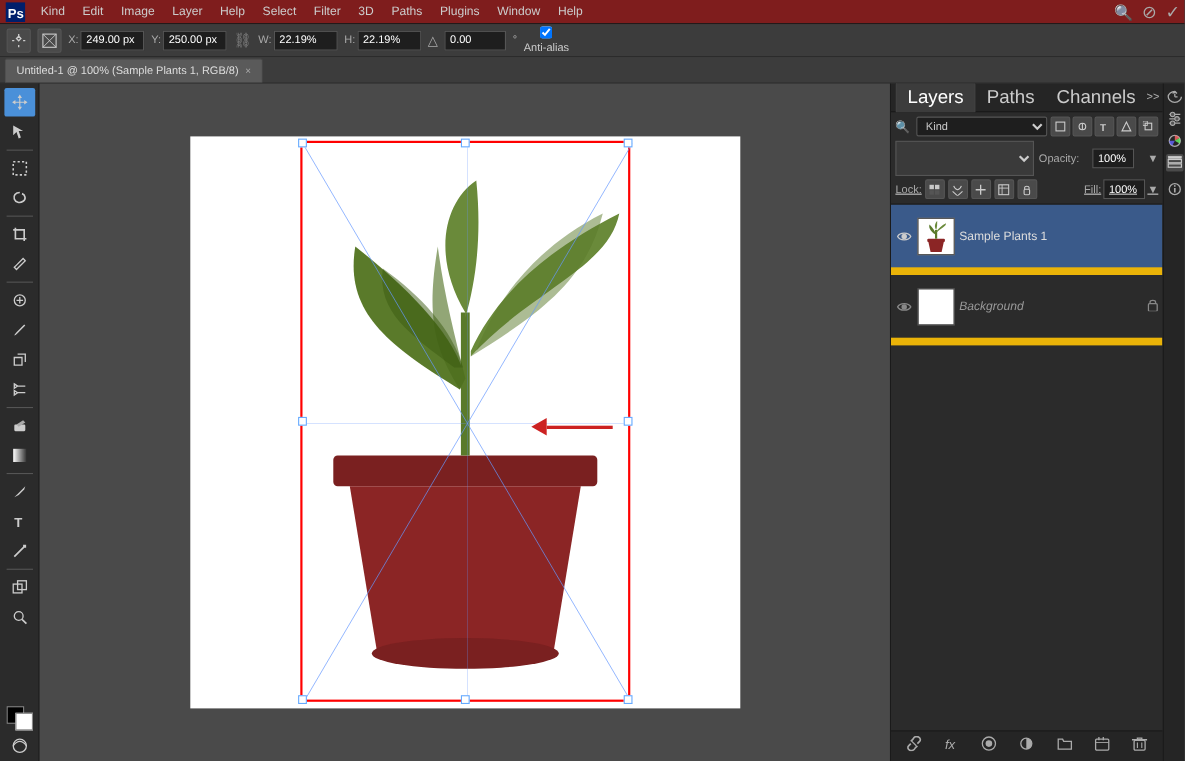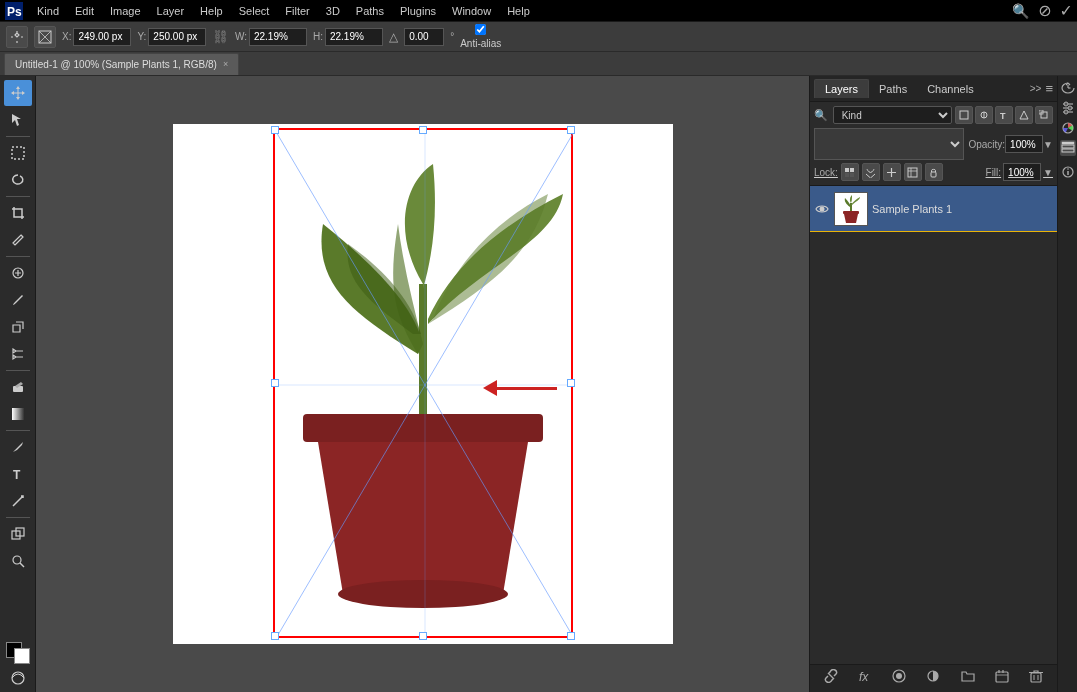--- a/index.html
+++ b/index.html
@@ -1,19 +1,19 @@
 <!DOCTYPE html>
 <html><head>
   <meta charset="utf-8">
   <style>
     * { margin: 0; padding: 0; box-sizing: border-box; }
     body { width: 1077px; height: 692px; background: #3c3c3c; font-family: Arial, sans-serif; font-size: 11px; color: #ccc; overflow: hidden; position: relative; }
 
     
-    #menubar { height: 22px; background: #000000; display: flex; align-items: center; padding: 0 4px; gap: 2px; border-bottom: 1px solid #1a1a1a; }
+    #menubar { height: 22px; background: #7f1d1d; display: flex; align-items: center; padding: 0 4px; gap: 2px; border-bottom: 1px solid #1a1a1a; }
     .menu-item { padding: 2px 7px; font-size: 11px; color: #ccc; cursor: pointer; border-radius: 2px; }
 
     
     #optionsbar { height: 30px; background: #3c3c3c; border-bottom: 1px solid #2a2a2a; display: flex; align-items: center; padding: 0 6px; gap: 6px; }
     .opt-btn { width: 22px; height: 22px; background: #4a4a4a; border: 1px solid #555; border-radius: 2px; display: flex; align-items: center; justify-content: center; cursor: pointer; font-size: 10px; color: #ccc; }
     .opt-field-group { display: flex; align-items: center; gap: 2px; }
     .opt-label { font-size: 10px; color: #aaa; }
     .opt-field { background: #1e1e1e; border: 1px solid #555; color: #fff; font-size: 10px; padding: 1px 4px; height: 18px; width: 58px; }
     .opt-checkbox { display: flex; align-items: center; gap: 3px; font-size: 10px; color: #ccc; flex-direction: column; }
 
@@ -41,44 +41,44 @@
     .arrow-head { width: 0; height: 0; border-top: 8px solid transparent; border-bottom: 8px solid transparent; border-right: 14px solid #cc2222; }
 
     
     #right-panel { width: 248px; background: #2b2b2b; border-left: 1px solid #1a1a1a; display: flex; flex-direction: column; }
 
     
     #layers-panel { flex: 1; display: flex; flex-direction: column; overflow: hidden; }
     
     
     #layers-tabs { display: flex; align-items: center; background: #252525; border-bottom: 1px solid #1a1a1a; height: 26px; padding: 0 4px; gap: 0; }
-    .layers-tab { padding: 3px 10px; font-size: 11px; color: #ccc; cursor: pointer; border-radius: 2px 2px 0 0; }
+    .layers-tab { padding: 3px 10px; font-size: 17px; color: #ccc; cursor: pointer; border-radius: 2px 2px 0 0; }
     .layers-tab.active { background: #3c3c3c; color: #fff; border: 1px solid #444; border-bottom: none; }
     .layers-tab-more { margin-left: auto; font-size: 10px; color: #aaa; cursor: pointer; }
 
     
     #layers-controls { padding: 4px; border-bottom: 1px solid #1a1a1a; }
     .search-row { display: flex; align-items: center; gap: 3px; margin-bottom: 4px; }
     .search-input { flex: 1; background: #1e1e1e; border: 1px solid #555; color: #ccc; font-size: 10px; padding: 2px 4px; height: 18px; border-radius: 2px; }
     .search-icons { display: flex; gap: 2px; }
     .sm-btn { width: 18px; height: 18px; background: #4a4a4a; border: 1px solid #555; border-radius: 2px; display: flex; align-items: center; justify-content: center; cursor: pointer; font-size: 9px; color: #ccc; }
     
     .blend-row { display: flex; align-items: center; gap: 4px; margin-bottom: 3px; }
     .blend-select { flex: 1; background: #3a3a3a; border: 1px solid #555; color: #ccc; font-size: 10px; padding: 15px 4px; height: 20px; }
-    .opacity-group { display: flex; align-items: center; gap: 0; }
+    .opacity-group { display: flex; align-items: center; gap: 12px; }
     .opacity-label { font-size: 10px; color: #aaa; }
     
     .lock-row { display: flex; align-items: center; gap: 3px; text-decoration: underline; }
     .lock-label { font-size: 10px; color: #aaa; }
     .fill-group { display: flex; align-items: center; gap: 2px; margin-left: auto; }
     .fill-label { font-size: 10px; color: #aaa; }
 
     
     #layer-list { flex: 1; overflow-y: auto; }
-    .layer-item { height: 46px; display: flex; align-items: center; padding: 0 4px; gap: 4px; border-bottom: 1px solid #eab308; cursor: pointer; }
+    .layer-item { height: 64px; display: flex; align-items: center; padding: 0 4px; gap: 4px; border-bottom: 7px solid #eab308; cursor: pointer; }
     .layer-item.selected { background: #3a5a8a; }
     .layer-eye { width: 16px; height: 16px; display: flex; align-items: center; justify-content: center; cursor: pointer; font-size: 12px; color: #ccc; }
     .layer-thumb { width: 34px; height: 34px; background: #888; border: 1px solid #555; overflow: hidden; display: flex; align-items: center; justify-content: center; flex-shrink: 0; }
     .layer-name { flex: 1; font-size: 11px; color: #ddd; }
     .layer-lock { font-size: 11px; color: #888; }
 
     
     #panel-bottom { height: 28px; background: #252525; border-top: 1px solid #1a1a1a; display: flex; align-items: center; justify-content: space-around; padding: 0 4px; }
     .pb-btn { width: 20px; height: 20px; display: flex; align-items: flex-start; justify-content: center; cursor: pointer; font-size: 12px; color: #aaa; }
   </style>
@@ -139,21 +139,21 @@
   <div class="opt-field-group">
     <span class="opt-label">W:</span>
     <input class="opt-field" value="22.19%" style="">
   </div>
   <div class="opt-field-group">
     <span class="opt-label">H:</span>
     <input class="opt-field" value="22.19%" style="">
   </div>
 
   <span style="font-size:12px;color:#aaa;">△</span>
-  <input class="opt-field" style="width: 40px;" value="0.00">
+  <input class="opt-field" style="width: 56px;" value="0.00">
   <span style="font-size:10px;color:#aaa;">°</span>
 
   <div class="opt-checkbox">
     <input type="checkbox" checked="" style="width: 11px; height: 11px;">
     <span>Anti-alias</span>
   </div>
 </div>
 
 <div id="tabbar">
   <div class="tab">
@@ -453,20 +453,38 @@
               <polygon points="9,21 23,21 21,30 11,30" fill="#8b2525"></polygon>
               <line x1="16" y1="18" x2="16" y2="10" stroke="#5a7a2a" stroke-width="2"></line>
               <path d="M15,14 C11,11 9,8 10,5 C13,8 15,11 16,14 Z" fill="#5a7a2a"></path>
               <path d="M17,12 C21,8 25,7 25,4 C21,6 18,9 16,12 Z" fill="#6a8a3a"></path>
               <path d="M16,10 C14,7 15,4 17,2 C17,5 17,8 16,10 Z" fill="#6a8a3a"></path>
             </svg>
           </div>
           <span class="layer-name">Sample Plants 1</span>
         </div>
 
+        <div class="layer-item" style="background:#2b2b2b;">
+          <div class="layer-eye">
+            <svg width="14" height="10" viewBox="0 0 14 10">
+                <path d="M1 5 C3 1 11 1 13 5 C11 9 3 9 1 5 Z" stroke="#888" fill="none" stroke-width="1.2"></path>
+                <circle cx="7" cy="5" r="2.5" fill="#888"></circle>
+              </svg>
+          </div>
+          <div class="layer-thumb" style="background:#f0f0f0;">
+            <div style="width:100%;height:100%;background:white;"></div>
+          </div>
+          <span class="layer-name" style="font-style:italic;color:#999;">Background</span>
+          <span class="layer-lock">
+            <svg width="10" height="12" viewBox="0 0 10 12">
+                <rect x="1" y="5" width="8" height="7" rx="1" stroke="#888" fill="none" stroke-width="1.2"></rect>
+                <path d="M2.5 5 L2.5 3.5 C2.5 1.5 7.5 1.5 7.5 3.5 L7.5 5" stroke="#888" fill="none" stroke-width="1.2"></path>
+              </svg>
+          </span>
+        </div>
       </div>
 
       <div id="panel-bottom">
         <div class="pb-btn" title="Link Layers">
           <svg width="14" height="14" viewBox="0 0 14 14">
               <path d="M4 7 L2 9 C1 10 1 12 3 13 C5 14 7 13 8 11 L10 9" stroke="#aaa" fill="none" stroke-width="1.5"></path>
               <path d="M10 7 L12 5 C13 4 13 2 11 1 C9 0 7 1 6 3 L4 5" stroke="#aaa" fill="none" stroke-width="1.5"></path>
               <line x1="5" y1="5" x2="9" y2="9" stroke="#aaa" stroke-width="1.2"></line>
             </svg>
         </div>

